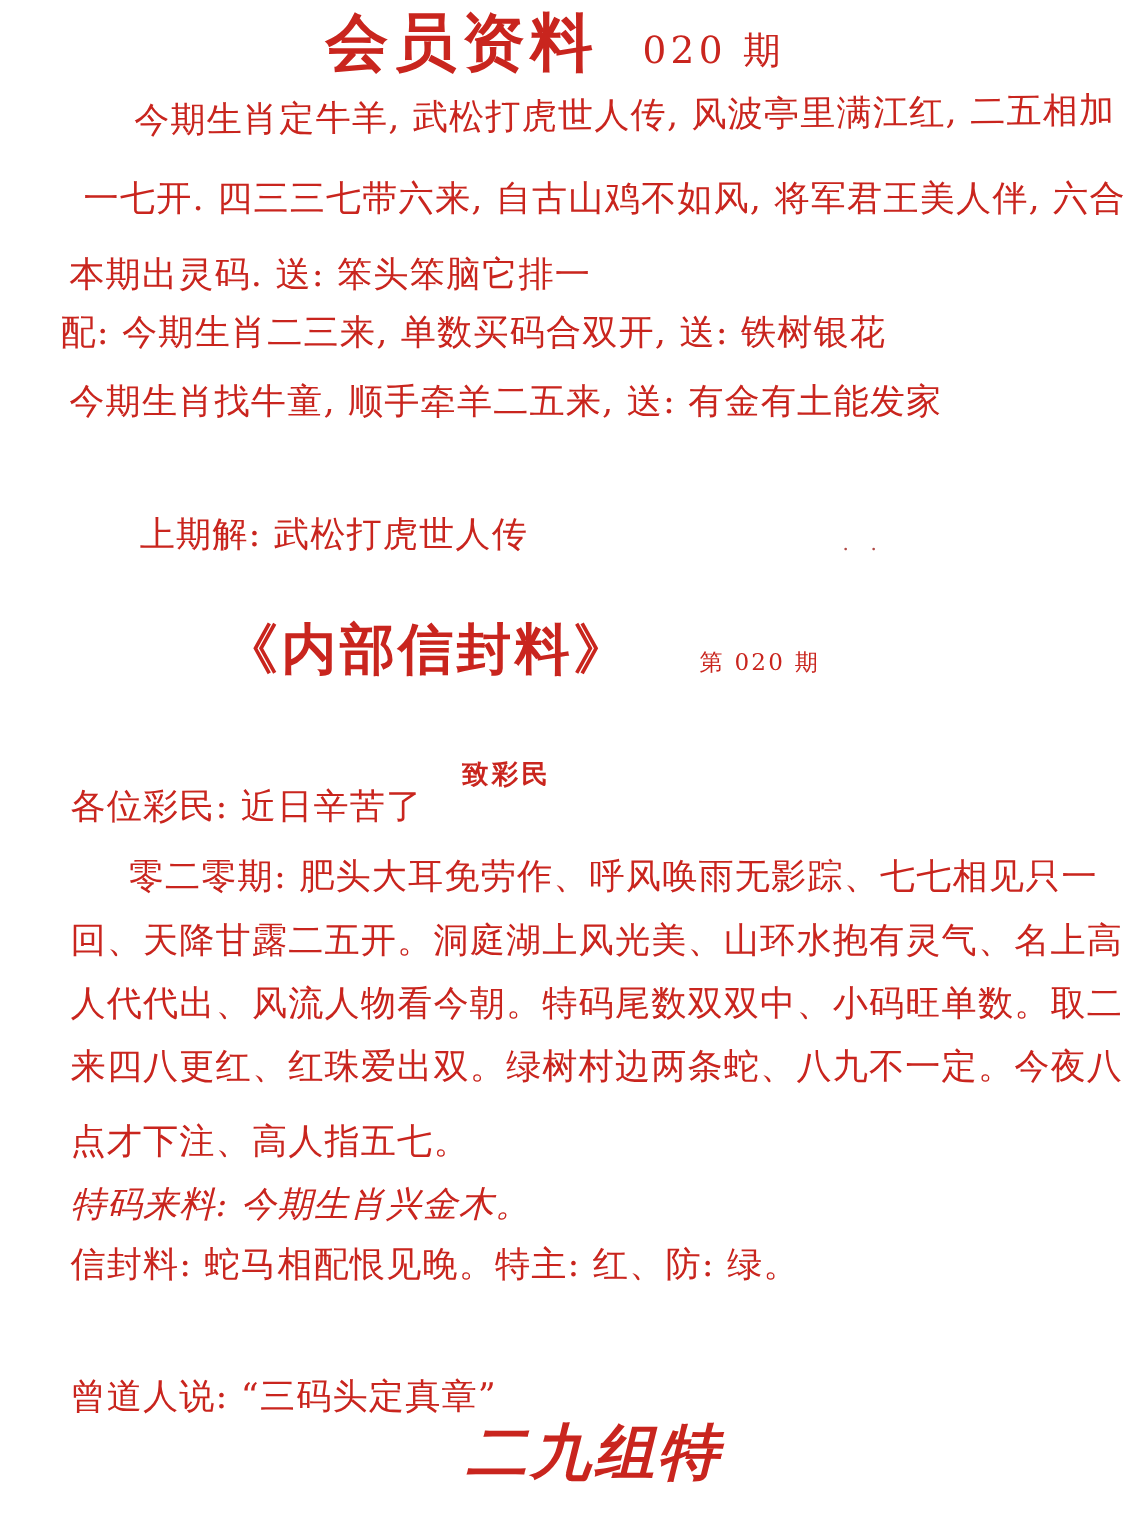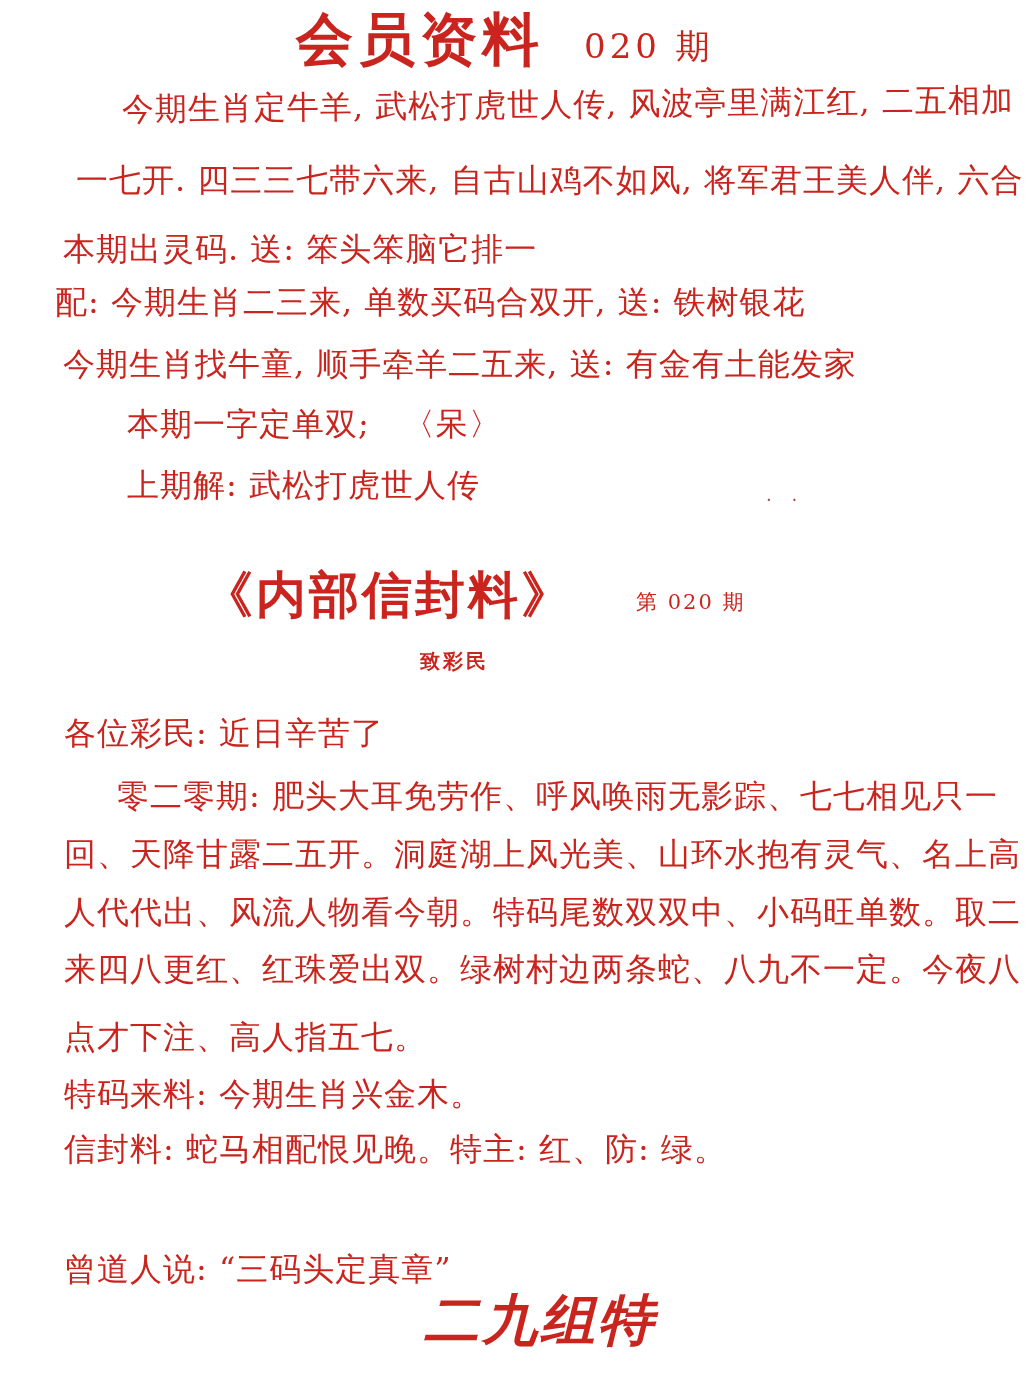--- a/index.html
+++ b/index.html
@@ -46,59 +46,59 @@
   .env-title {
     font-size: 50px;
     font-weight: bold;
     letter-spacing: 3px;
   }
   .env-issue {
     font-size: 21px;
     letter-spacing: 2px;
   }
   .env-subtitle {
-    font-size: 20px;
+    font-size: 24px;
     letter-spacing: 3px;
     font-weight: bold;
+    margin-top: 41px;
   }
   .footer-line {
     font-size: 55px;
     font-weight: bold;
     letter-spacing: 3px;
   }
 </style>
 </head>
 <body>
 
 <div class="page">
 
   <div class="abs main-title" style="left:296px; top:10px;">会员资料</div>
   <div class="abs main-issue" style="left:584px; top:29px;">020 期</div>
 
   <div class="abs body-line tilt-up" style="left:122px; top:93px;">今期生肖定牛羊, 武松打虎世人传, 风波亭里满江红, 二五相加</div>
   <div class="abs body-line" style="left:63px; top:164px;margin-left:13px;">一七开. 四三三七带六来, 自古山鸡不如风, 将军君王美人伴, 六合</div>
   <div class="abs body-line" style="left:63px; top:233px;">本期出灵码. 送: 笨头笨脑它排一</div>
   <div class="abs body-line" style="left:55px; top:286px;">配: 今期生肖二三来, 单数买码合双开, 送: 铁树银花</div>
   <div class="abs body-line" style="left:63px; top:348px;">今期生肖找牛童, 顺手牵羊二五来, 送: 有金有土能发家</div>
-  <div class="abs body-line" style="left:127px; top:408px;">本期一字定单双;　〈呆〉</div>
   <div class="abs body-line" style="left:127px; top:469px;">上期解:  武松打虎世人传</div>
 
   <div class="abs stray-dots" style="left:766px; top:486px;">. .</div>
 
-  <div class="abs env-title" style="left:203px; top:570px;">《内部信封料》</div>
+  <div class="abs env-title" style="left:203px; top:570px;font-family:Liberation Mono, monospace;">《内部信封料》</div>
   <div class="abs env-issue" style="left:636px; top:592px;">第 020 期</div>
   <div class="abs env-subtitle" style="left:420px; top:651px;">致彩民</div>
 
   <div class="abs body-line" style="left:64px; top:717px;">各位彩民:  近日辛苦了</div>
 
   <div class="abs body-line" style="left:117px; top:780px;">零二零期:  肥头大耳免劳作、呼风唤雨无影踪、七七相见只一</div>
   <div class="abs body-line" style="left:64px; top:838px;">回、天降甘露二五开。洞庭湖上风光美、山环水抱有灵气、名上高</div>
   <div class="abs body-line" style="left:64px; top:953px;">来四八更红、红珠爱出双。绿树村边两条蛇、八九不一定。今夜八</div>
   <div class="abs body-line" style="left:64px; top:896px;">人代代出、风流人物看今朝。特码尾数双双中、小码旺单数。取二</div>
   <div class="abs body-line" style="left:64px; top:1021px;">点才下注、高人指五七。</div>
 
-  <div class="abs body-line" style="left:64px; top:1078px;">特码来料: 今期生肖兴金木。</div>
+  <div class="abs body-line" style="left:64px; top:1078px;font-style:italic;">特码来料: 今期生肖兴金木。</div>
   <div class="abs body-line" style="left:64px; top:1133px;">信封料:  蛇马相配恨见晚。特主:  红、防:  绿。</div>
   <div class="abs body-line" style="left:64px; top:1253px;">曾道人说: “三码头定真章”</div>
 
   <div class="abs footer-line" style="left:424px; top:1292px;font-style:italic;">二九组特</div>
 
 </div>
 
 </body></html>

